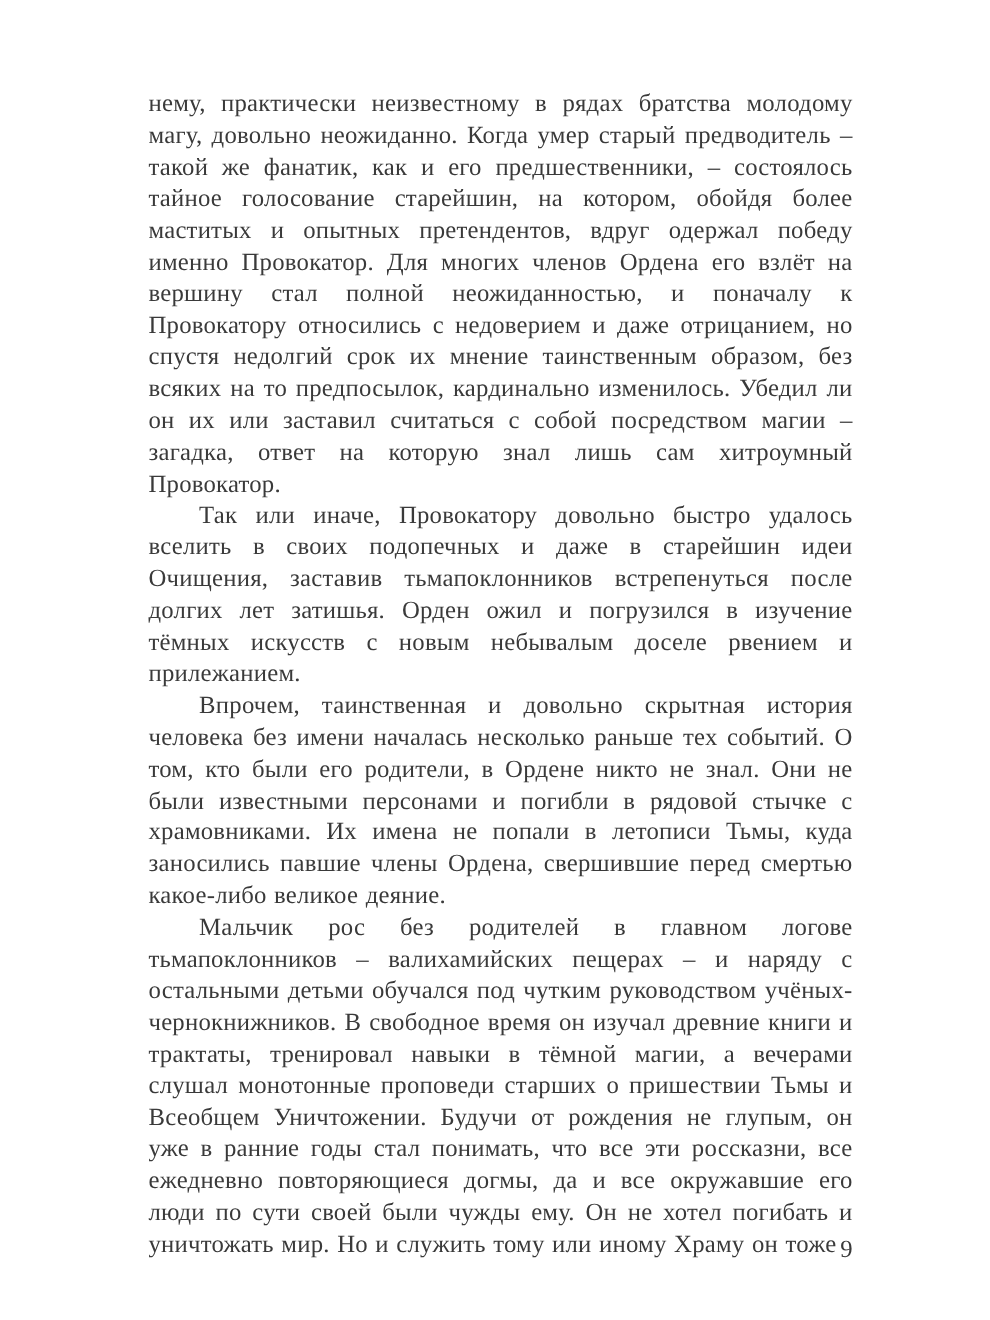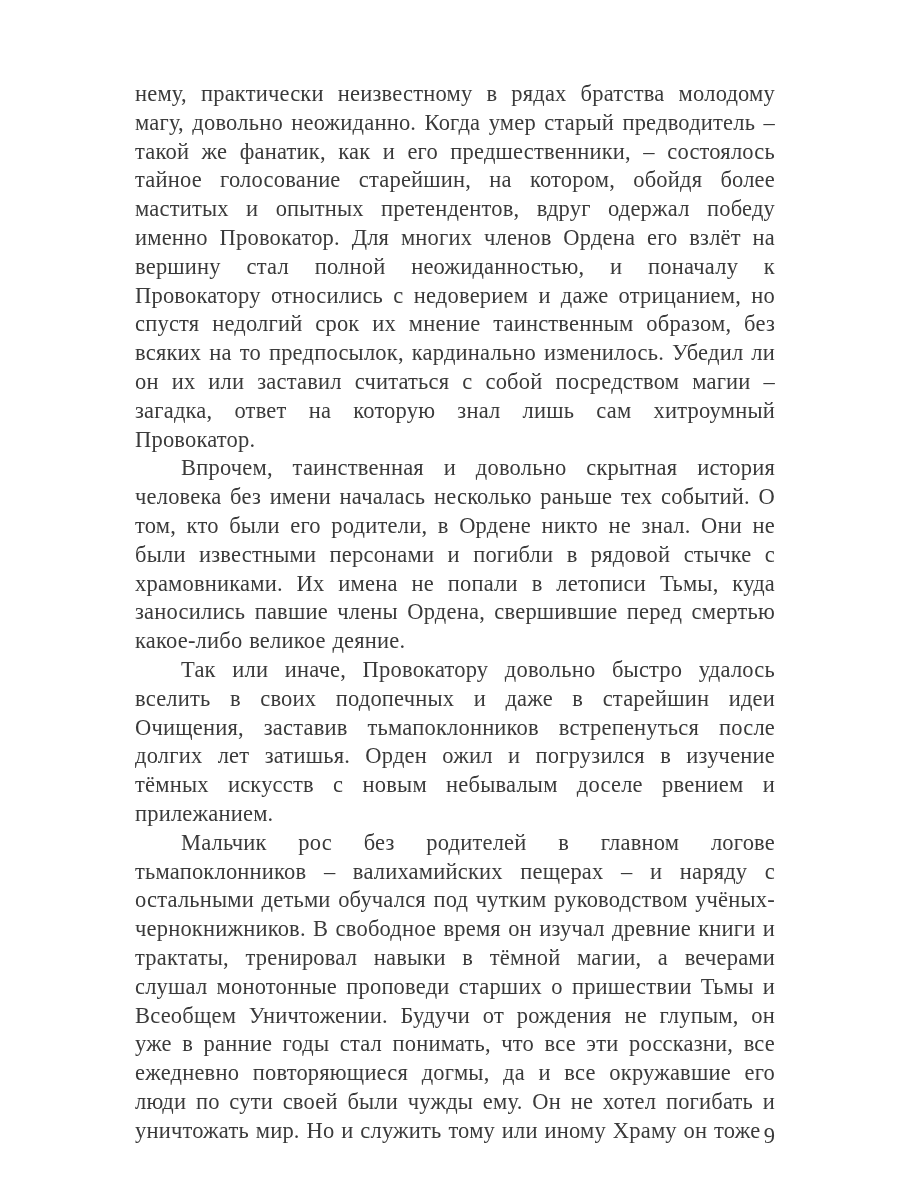--- a/index.html
+++ b/index.html
@@ -52,18 +52,18 @@
       line-height: 28px;
       color: #3a3a3a;
     }
   </style>
 </head>
 <body>
 
 <div class="book-page">
   <div class="text-block">
     <p class="para">нему, практически неизвестному в рядах братства молодому магу, довольно неожиданно. Когда умер старый предводитель – такой же фанатик, как и его предшественники, – состоялось тайное голосование старейшин, на котором, обойдя более маститых и опытных претендентов, вдруг одержал победу именно Провокатор. Для многих членов Ордена его взлёт на вершину стал полной неожиданностью, и поначалу к Провокатору относились с недоверием и даже отрицанием, но спустя недолгий срок их мнение таинственным образом, без всяких на то предпосылок, кардинально изменилось. Убедил ли он их или заставил считаться с собой посредством магии – загадка, ответ на которую знал лишь сам хитроумный Провокатор.</p>
+    <p class="para indent">Так или иначе, Провокатору довольно быстро удалось вселить в своих подопечных и даже в старейшин идеи Очищения, заставив тьмапоклонников встрепенуться после долгих лет затишья. Орден ожил и погрузился в изучение тёмных искусств с новым небывалым доселе рвением и прилежанием.</p>
     <p class="para indent">Впрочем, таинственная и довольно скрытная история человека без имени началась несколько раньше тех событий. О том, кто были его родители, в Ордене никто не знал. Они не были известными персонами и погибли в рядовой стычке с храмовниками. Их имена не попали в летописи Тьмы, куда заносились павшие члены Ордена, свершившие перед смертью какое-либо великое деяние.</p>
-    <p class="para indent">Так или иначе, Провокатору довольно быстро удалось вселить в своих подопечных и даже в старейшин идеи Очищения, заставив тьмапоклонников встрепенуться после долгих лет затишья. Орден ожил и погрузился в изучение тёмных искусств с новым небывалым доселе рвением и прилежанием.</p>
     <p class="para indent">Мальчик рос без родителей в главном логове тьмапоклонников – валихамийских пещерах – и наряду с остальными детьми обучался под чутким руководством учёных-чернокнижников. В свободное время он изучал древние книги и трактаты, тренировал навыки в тёмной магии, а вечерами слушал монотонные проповеди старших о пришествии Тьмы и Всеобщем Уничтожении. Будучи от рождения не глупым, он уже в ранние годы стал понимать, что все эти россказни, все ежедневно повторяющиеся догмы, да и все окружавшие его люди по сути своей были чужды ему. Он не хотел погибать и уничтожать мир. Но и служить тому или иному Храму он тоже</p>
   </div>
   <div class="page-footer">9</div>
 </div>
 
 </body></html>

